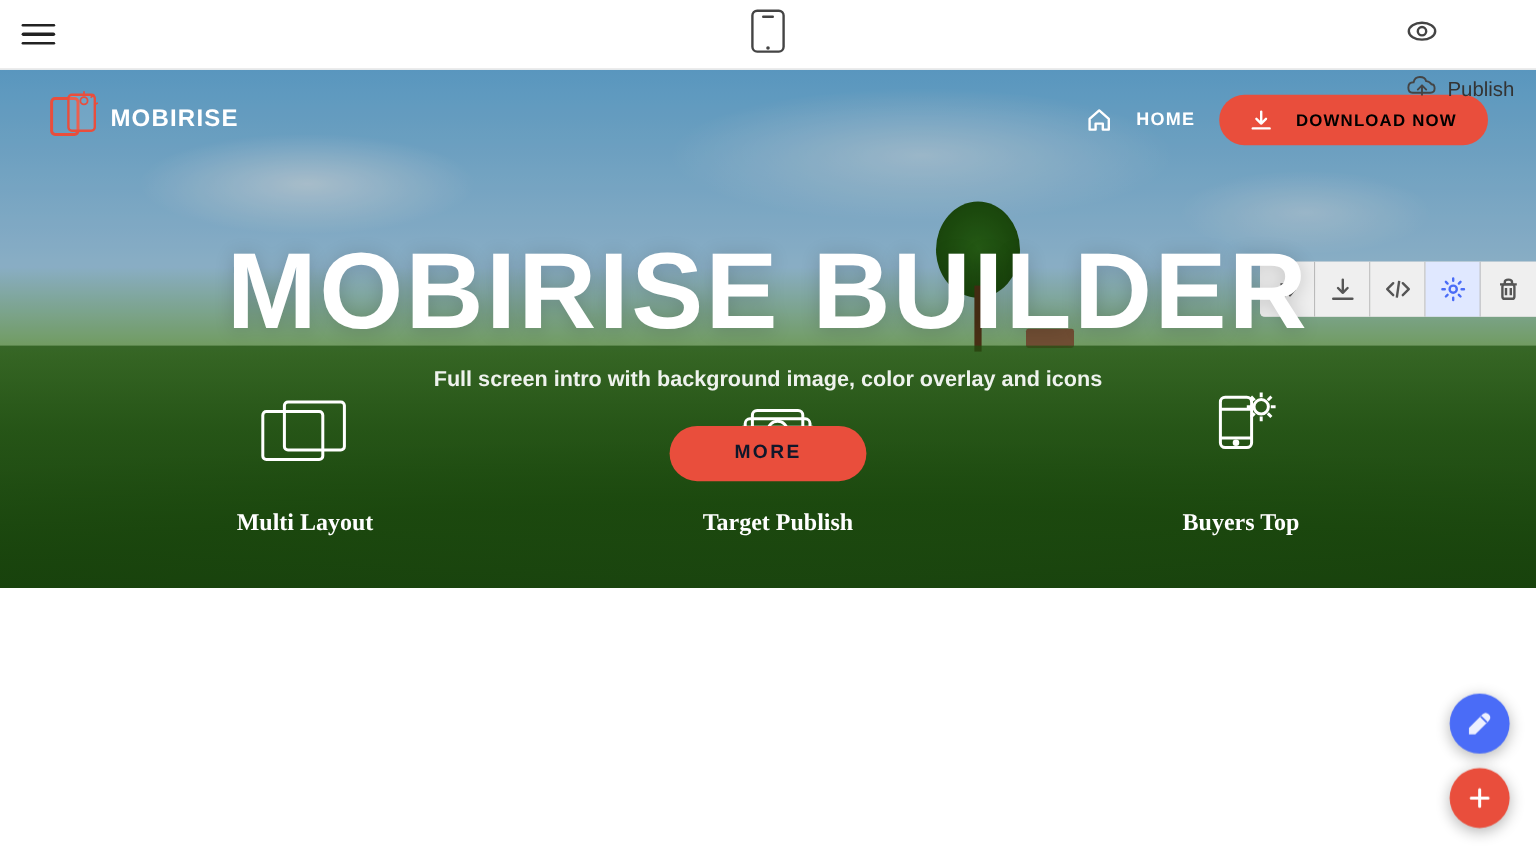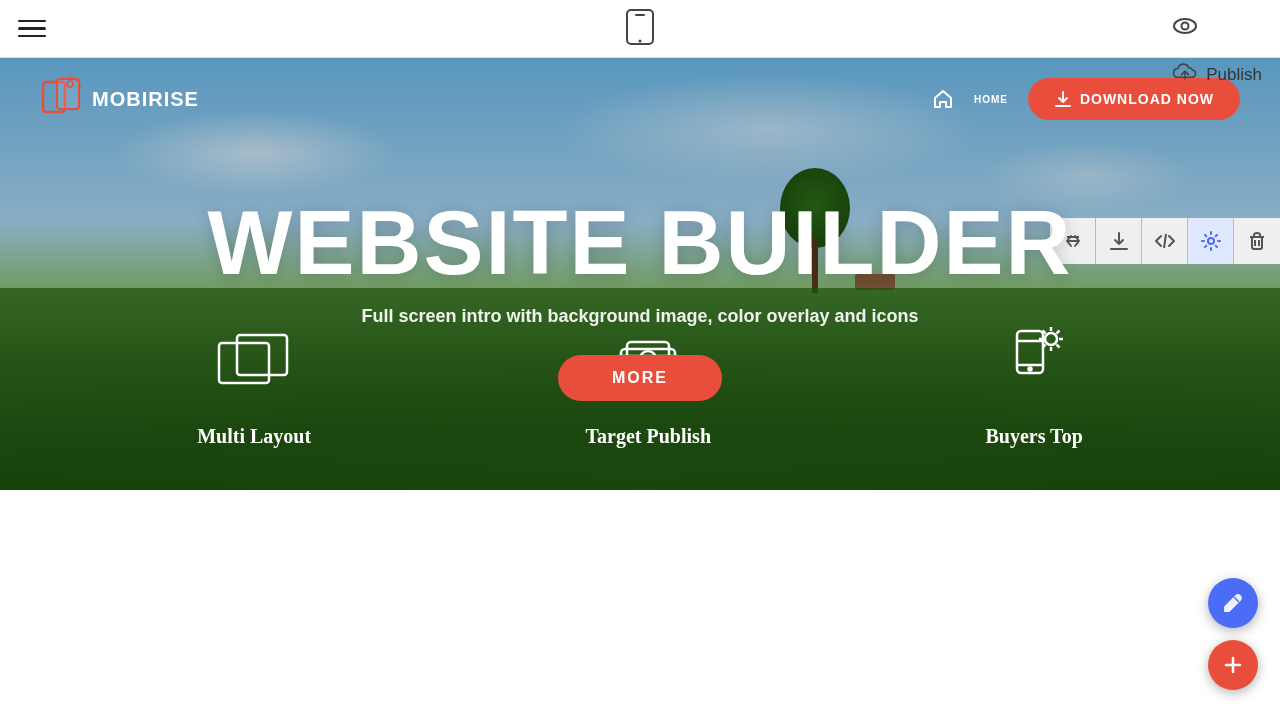--- a/index.html
+++ b/index.html
@@ -80,33 +80,33 @@
     
     #hero-nav {
       position: absolute; top: 0; left: 0; right: 0;
       display: flex; align-items: center; justify-content: space-between;
       padding: 18px 40px;
     }
     .mobirise-logo { display: flex; align-items: center; gap: 10px; }
     .logo-icon svg { width: 42px; height: 42px; }
     .logo-text { color: #fff; font-size: 20px; font-weight: bold; letter-spacing: 1px; }
     .hero-nav-right { display: flex; align-items: center; gap: 20px; }
-    .home-link { color: #fff; font-size: 10px; font-weight: bold; display: flex; align-items: center; gap: 20px; letter-spacing: 1px; text-decoration: none; }
+    .home-link { color: #fff; font-size: 15px; font-weight: bold; display: flex; align-items: center; gap: 20px; letter-spacing: 1px; text-decoration: none; }
     .download-btn {
-      background: #e94e3c; color: #ffffff; border: none; border-radius: 30px;
+      background: #e94e3c; color: #000000; border: none; border-radius: 30px;
       padding: 12px 26px; font-size: 14px; font-weight: bold; letter-spacing: 1px;
-      cursor: pointer; display: flex; align-items: center; gap: 8px;
+      cursor: pointer; display: flex; align-items: center; gap: 20px;
     }
 
     
     .hero-content { position: relative; z-index: 2; text-align: center; margin-top: 50px; }
     .hero-title { font-size: 90px; font-weight: 900; color: #fff; letter-spacing: 2px; line-height: 1; text-shadow: 0 2px 16px rgba(0,0,0,0.18); }
     .hero-subtitle { color: rgba(255,255,255,0.92); font-size: 18px; margin-top: 18px; font-weight: 700; }
     .hero-more-btn {
-      margin-top: 28px; background: #e94e3c; color: #ffffff; border: none; border-radius: 30px;
+      margin-top: 28px; background: #e94e3c; color: #0f172a; border: none; border-radius: 30px;
       padding: 14px 54px; font-size: 16px; font-weight: bold; letter-spacing: 2px; cursor: pointer; text-align: right;
     }
 
     
     #block-toolbar {
       position: absolute; right: 0; top: 160px;
       display: flex; align-items: center; gap: 0;
       background: rgba(220,220,220,0.92);
       border-radius: 4px 0 0 4px;
       overflow: hidden;
@@ -229,21 +229,21 @@
           <svg width="18" height="18" viewBox="0 0 18 18" fill="none">
             <path d="M9 2 L9 12 M5 8 L9 12 L13 8" stroke="white" stroke-width="2" stroke-linecap="round" stroke-linejoin="round"></path>
             <line x1="2" y1="16" x2="16" y2="16" stroke="white" stroke-width="2" stroke-linecap="round"></line>
           </svg>
           <span>DOWNLOAD NOW</span>
         </button>
       </div>
     </div>
 
     <div class="hero-content">
-      <div class="hero-title">WEBSITE BUILDER</div>
+      <div class="hero-title">MOBIRISE BUILDER</div>
       <div class="hero-subtitle">Full screen intro with background image, color overlay and icons</div>
       <button class="hero-more-btn">MORE</button>
     </div>
 
     <div id="block-toolbar">
       <div class="toolbar-btn" title="Sort">
         <svg viewBox="0 0 22 22" fill="none" stroke="#555" stroke-width="2">
           <line x1="5" y1="7" x2="17" y2="7"></line>
           <line x1="5" y1="11" x2="17" y2="11"></line>
           <polyline points="9,6 5,11 9,16" stroke="#555" stroke-width="2" fill="none" stroke-linecap="round" stroke-linejoin="round"></polyline>

